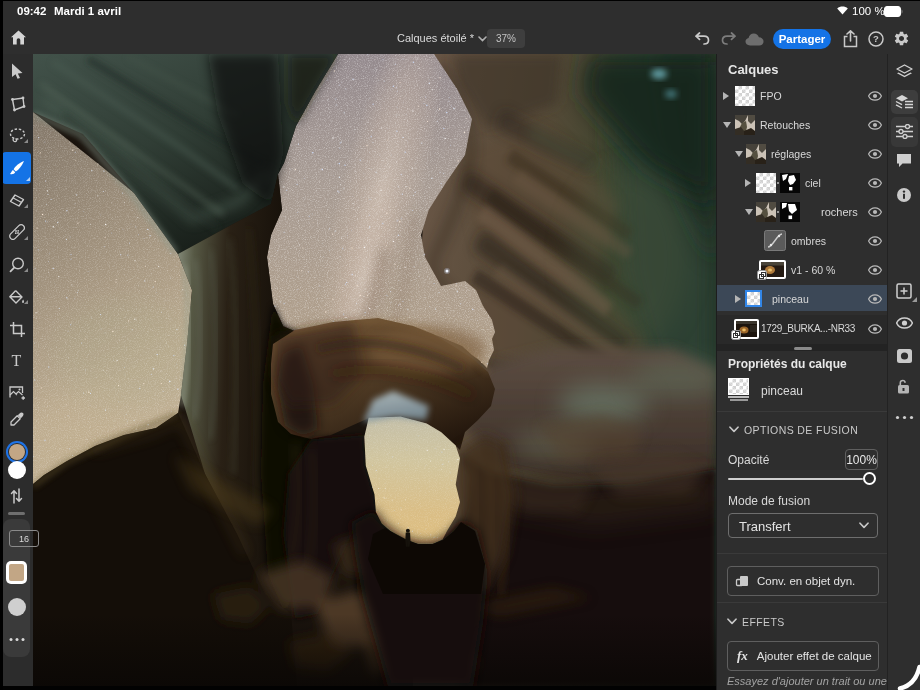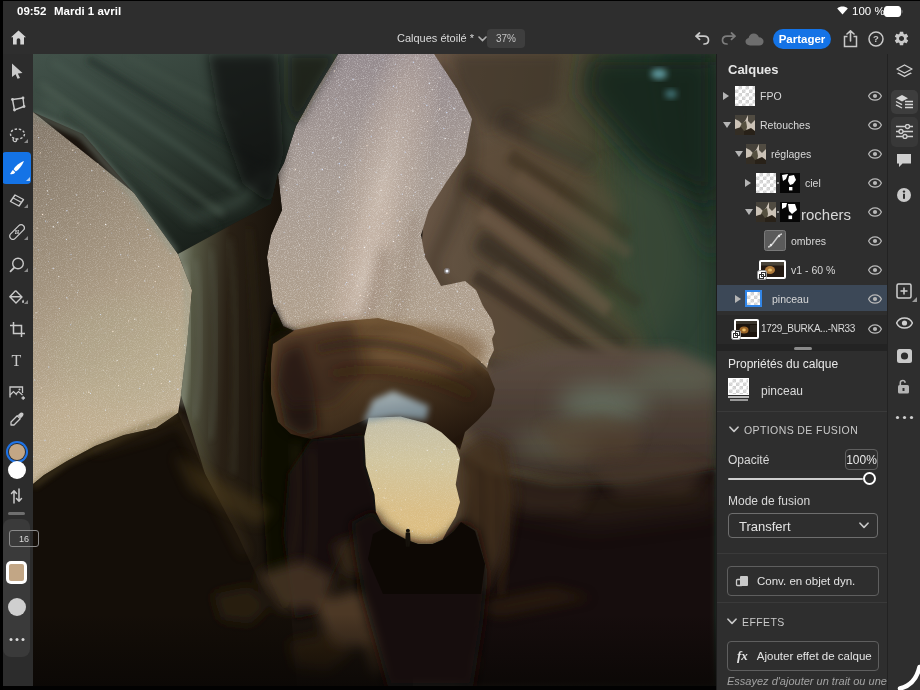--- a/index.html
+++ b/index.html
@@ -20,21 +20,21 @@
 .panlabel{position:absolute;font-size:10.5px;color:#c9c9c9;letter-spacing:0.4px}
 .sep{position:absolute;left:0;width:171px;height:1px;background:#3a3a3a}
 .btn{position:absolute;left:10px;width:152px;height:30px;border:1px solid #5f5f5f;border-radius:4px;display:flex;align-items:center;color:#e3e3e3;font-size:11.5px;white-space:nowrap}
 svg{display:block}
 </style>
 </head>
 <body>
 <div class="abs" id="topbar"></div>
 <div class="abs" id="topblack"></div>
 <div class="abs" id="leftblack"></div>
-<div class="abs" id="statustime">09:52</div>
+<div class="abs" id="statustime">09:42</div>
 <div class="abs" id="statusdate">Mardi 1 avril</div>
 
 <svg class="abs" style="left:836px;top:5px" width="13" height="10" viewBox="0 0 13 10">
     <path d="M6.5 9.5 L1.2 3.4 C4.2 0.9 8.8 0.9 11.8 3.4 Z" fill="#fff"></path>
   </svg>
 <div class="abs" style="left:852px;top:5px;font-size:11.5px;color:#fff">100&nbsp;%</div>
 <svg class="abs" style="left:884px;top:6px" width="19" height="11" viewBox="0 0 19 11">
     <rect x="0.5" y="0.5" width="16" height="10" rx="2.5" fill="#fff" stroke="#fff"></rect>
     <path d="M17.6 3.4 C18.6 3.8 18.6 7.2 17.6 7.6 Z" fill="#aaa"></path>
   </svg>
@@ -901,21 +901,21 @@
     </div>
 <div class="abs" style="left:63px;top:147.5px">
       <svg width="20" height="20" viewBox="0 0 20 20">
         <rect width="20" height="20" fill="#060606"></rect>
         <path d="M2 1 L7 1 L6 5 L2 7 Z" fill="#fff"></path>
         <path d="M8 2 L15 2 L17 8 L12 12 L9 9 Z" fill="#fff"></path>
         <rect x="8.5" y="13.5" width="3.6" height="3.6" fill="#fff"></rect>
       </svg>
     </div>
 <div class="abs" style="left:60px;top:156.5px;width:2px;height:2px;background:#999"></div>
-<div class="abs" style="left:84px;top:151.5px;font-size:15px;color:#d8d8d8;white-space:nowrap;letter-spacing:0px">rochers</div>
+<div class="abs" style="left:104px;top:151.5px;font-size:11px;color:#d8d8d8;white-space:nowrap;letter-spacing:0px">rochers</div>
 <div class="abs" style="left:151px;top:152.5px">
       <svg width="14" height="10" viewBox="0 0 14 10">
         <path d="M7 0.8 C3.8 0.8 1.6 2.8 0.6 5 C1.6 7.2 3.8 9.2 7 9.2 C10.2 9.2 12.4 7.2 13.4 5 C12.4 2.8 10.2 0.8 7 0.8 Z" fill="none" stroke="#b8b8b8" stroke-width="1.2"></path>
         <circle cx="7" cy="5" r="2.1" fill="#b8b8b8"></circle>
       </svg>
     </div>
 <div class="abs" style="left:47px;top:176.0px">
       <svg width="22" height="21" viewBox="0 0 22 21">
         <rect x="0.5" y="0.5" width="21" height="20" rx="2" fill="#5b5b5b" stroke="#7a7a7a"></rect>
         <path d="M4 17 C9 17 13 4 18 4" stroke="#cfcfcf" stroke-width="1.4" fill="none"></path>
@@ -971,21 +971,21 @@
       <rect x="0.5" y="2.5" width="4" height="4" fill="none" stroke="#333" stroke-width="1"></rect>
       <rect x="2.5" y="0.5" width="4" height="4" fill="none" stroke="#333" stroke-width="1"></rect>
     </svg>
 <div class="abs" style="left:44px;top:269.0px;font-size:10px;color:#d8d8d8;white-space:nowrap;letter-spacing:-0.3px">1729_BURKA...-NR33</div>
 <div class="abs" style="left:151px;top:270.0px">
       <svg width="14" height="10" viewBox="0 0 14 10">
         <path d="M7 0.8 C3.8 0.8 1.6 2.8 0.6 5 C1.6 7.2 3.8 9.2 7 9.2 C10.2 9.2 12.4 7.2 13.4 5 C12.4 2.8 10.2 0.8 7 0.8 Z" fill="none" stroke="#b8b8b8" stroke-width="1.2"></path>
         <circle cx="7" cy="5" r="2.1" fill="#b8b8b8"></circle>
       </svg>
     </div>
-<div class="abs" style="left:11px;top:303px;font-size:12px;font-weight:normal;color:#e8e8e8">Propriétés du calque</div>
+<div class="abs" style="left:11px;top:303px;font-size:12px;font-weight:bold;color:#e8e8e8">Propriétés du calque</div>
 <div class="abs" style="left:11px;top:324px;width:21px;height:17px;background-image:linear-gradient(45deg,#d2d2d2 25%,transparent 25%,transparent 75%,#d2d2d2 75%),linear-gradient(45deg,#d2d2d2 25%,transparent 25%,transparent 75%,#d2d2d2 75%);background-size:7px 7px;background-position:0 0,3.5px 3.5px;background-color:#fff;border:1px solid #fff"></div>
 <div class="abs" style="left:11px;top:342px;width:21px;height:2px;background:#bdbdbd"></div>
 <div class="abs" style="left:12.5px;top:345px;width:18px;height:1.5px;background:#9a9a9a"></div>
 <div class="abs" style="left:44px;top:330px;font-size:12px;color:#dadada">pinceau</div>
 <div class="abs sep" style="top:357px"></div>
 <div class="abs" style="left:12px;top:372px">
       <svg width="10" height="7" viewBox="0 0 10 7">
         <path d="M1 1.2 L5 5.4 L9 1.2" stroke="#c9c9c9" stroke-width="1.6" fill="none" stroke-linecap="round" stroke-linejoin="round"></path>
       </svg>
     </div>

